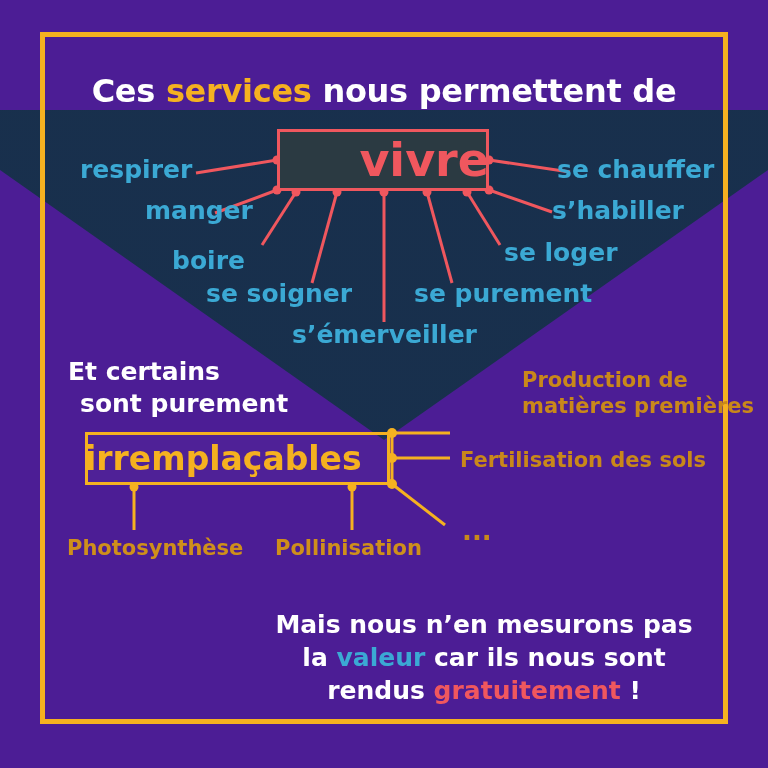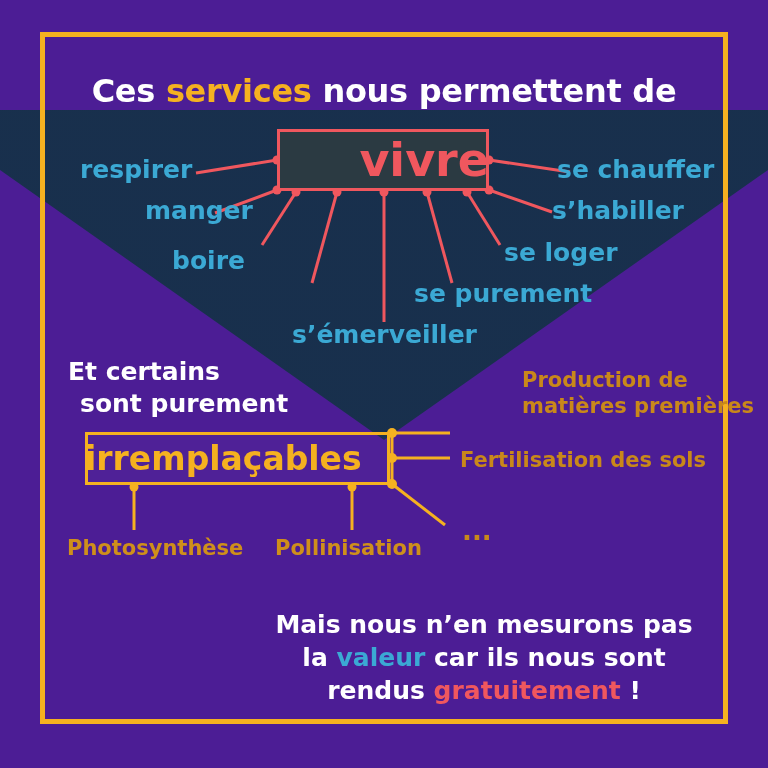--- a/index.html
+++ b/index.html
@@ -204,20 +204,21 @@
   <div class="title">
     <span>Ces </span><span class="hl">services</span><span> nous permettent de</span>
   </div>
 
   <div class="vivre-box"></div>
   <div class="vivre-text">vivre</div>
 
   <div class="blue-label" style="left:80px; top:155px;">respirer</div>
   <div class="blue-label" style="left:97px; top:196px;margin-left:48px;">manger</div>
   <div class="blue-label" style="left:172px; top:238px;margin-top:8px;">boire</div>
+  <div class="blue-label" style="left:206px; top:279px;">se soigner</div>
   <div class="blue-label" style="left:292px; top:320px;">s’émerveiller</div>
   <div class="blue-label" style="left:414px; top:279px;">se purement</div>
   <div class="blue-label" style="left:504px; top:238px;">se loger</div>
   <div class="blue-label" style="left:557px; top:155px;">se chauffer</div>
   <div class="blue-label" style="left:552px; top:196px;">s’habiller</div>
 
   <div class="subtitle">
     <span>Et certains</span>
     <span class="l2">sont purement</span>
   </div>

